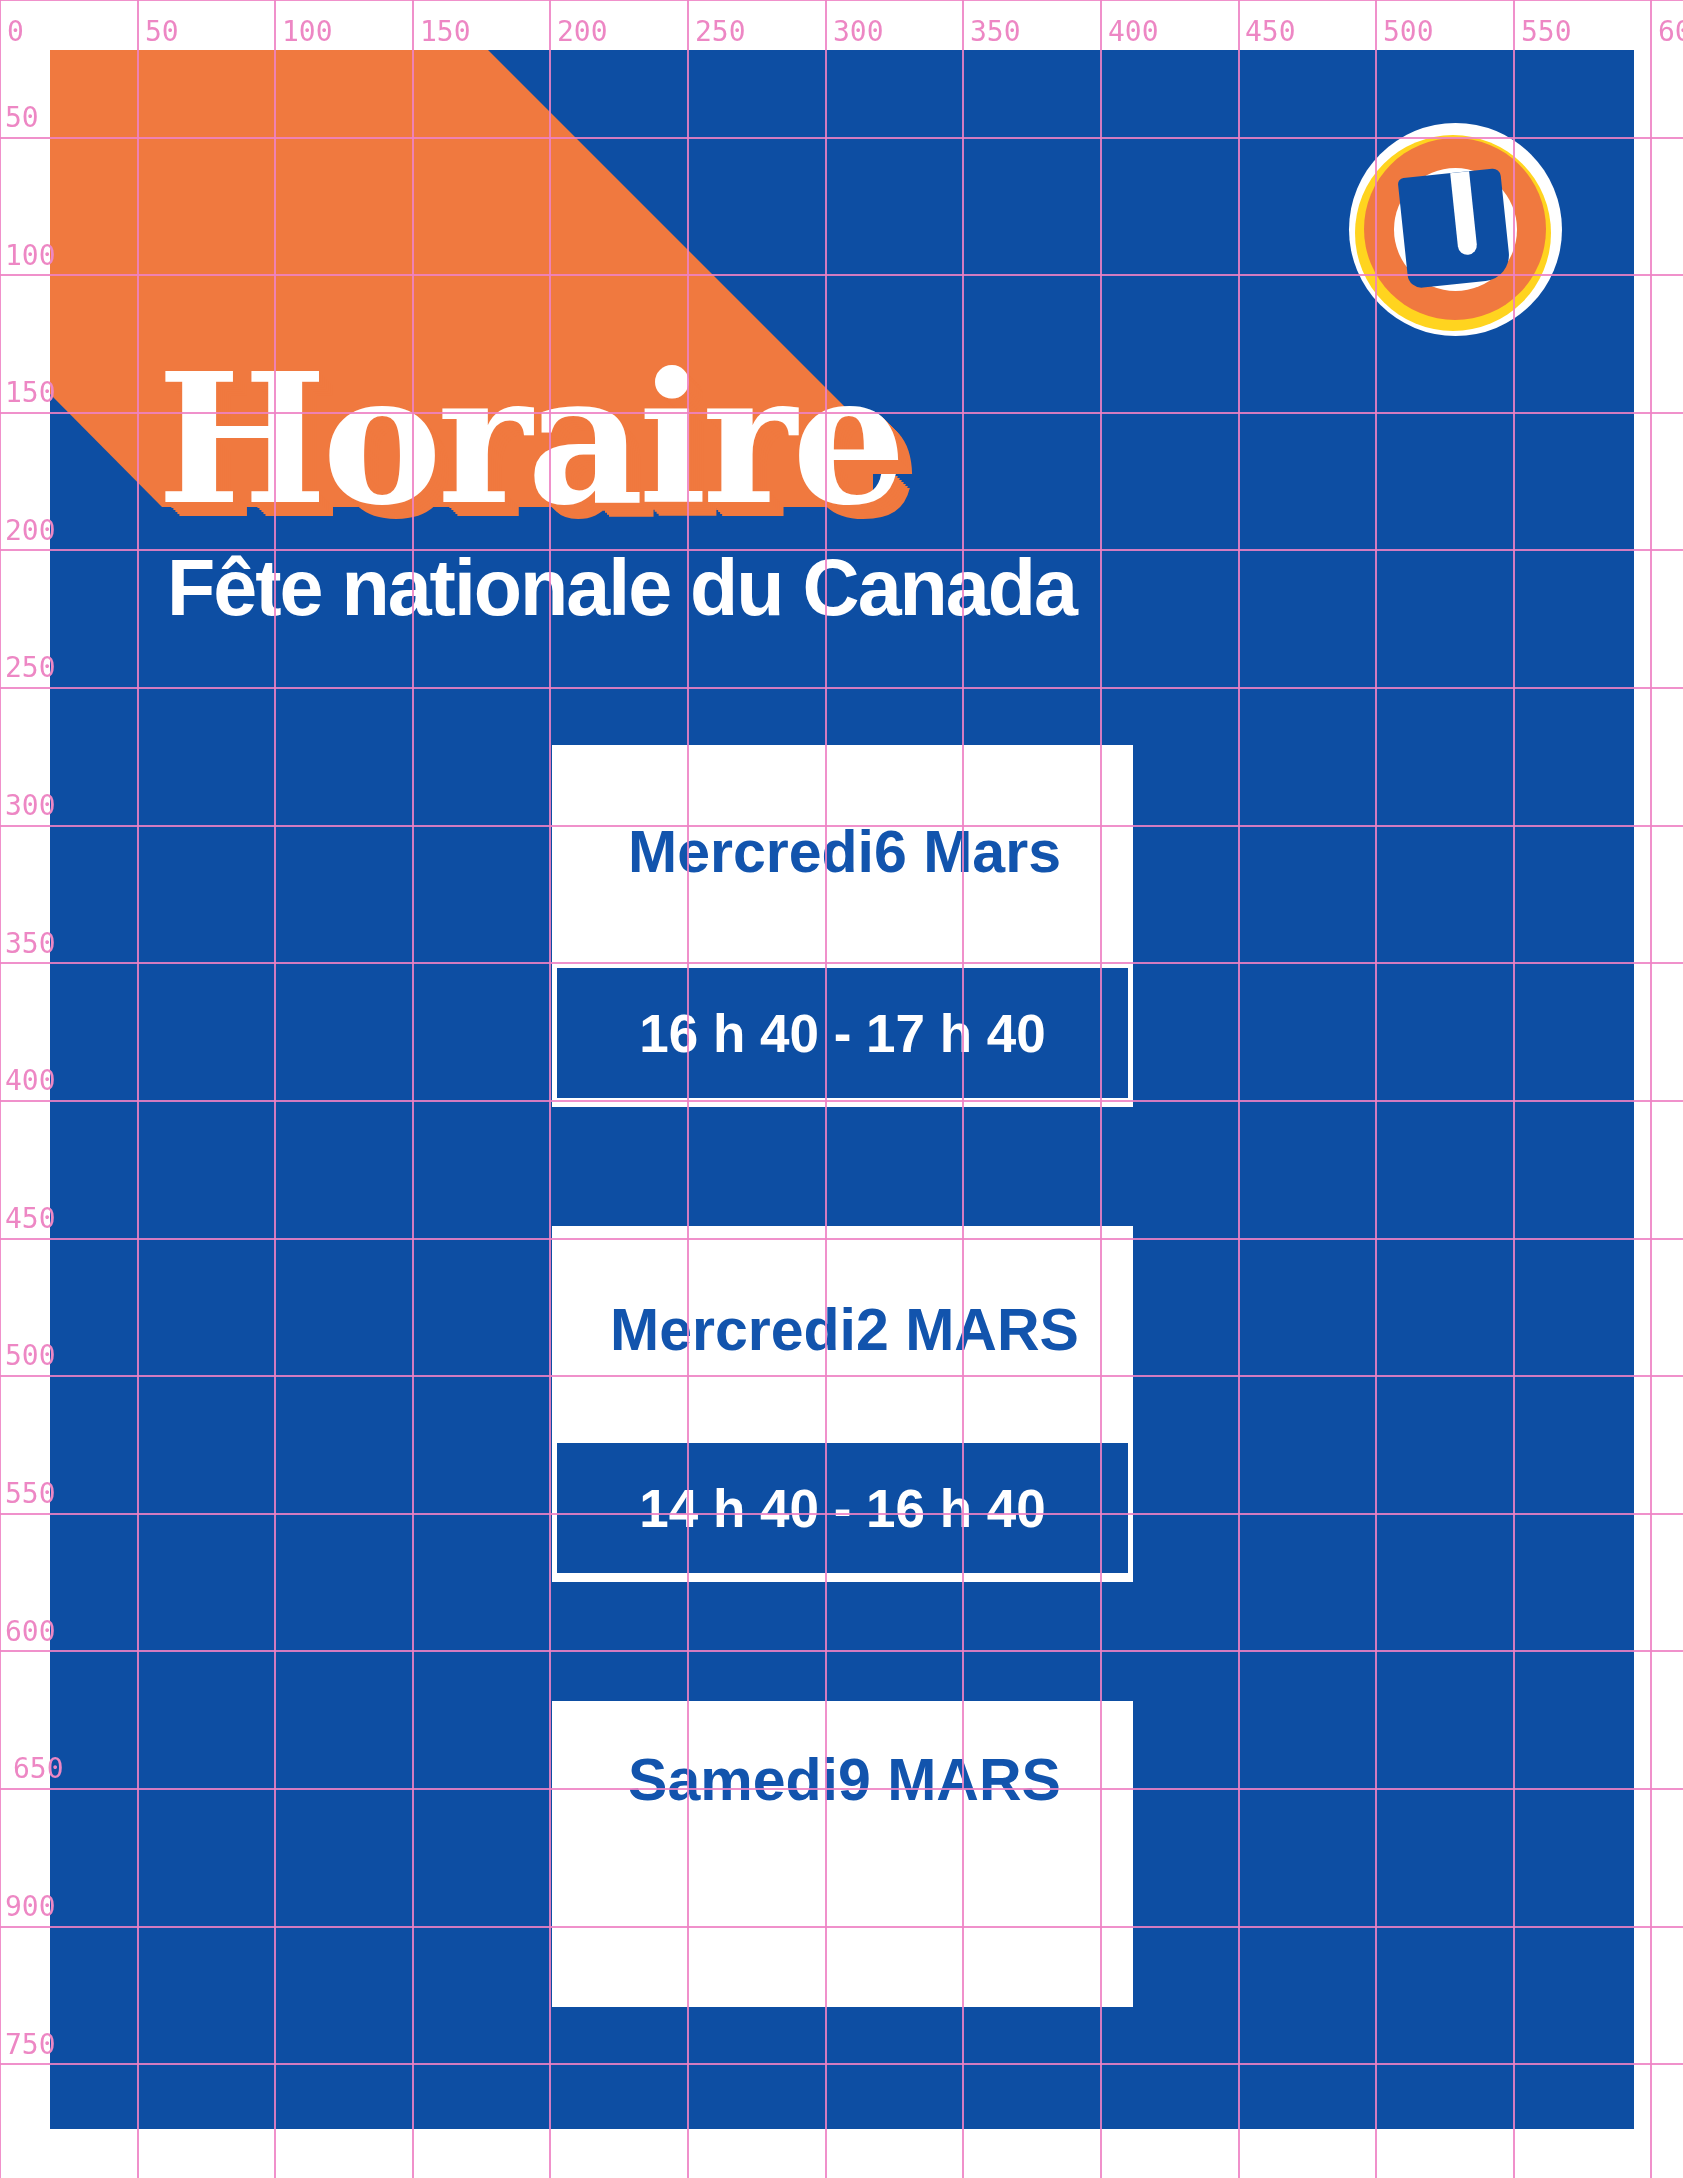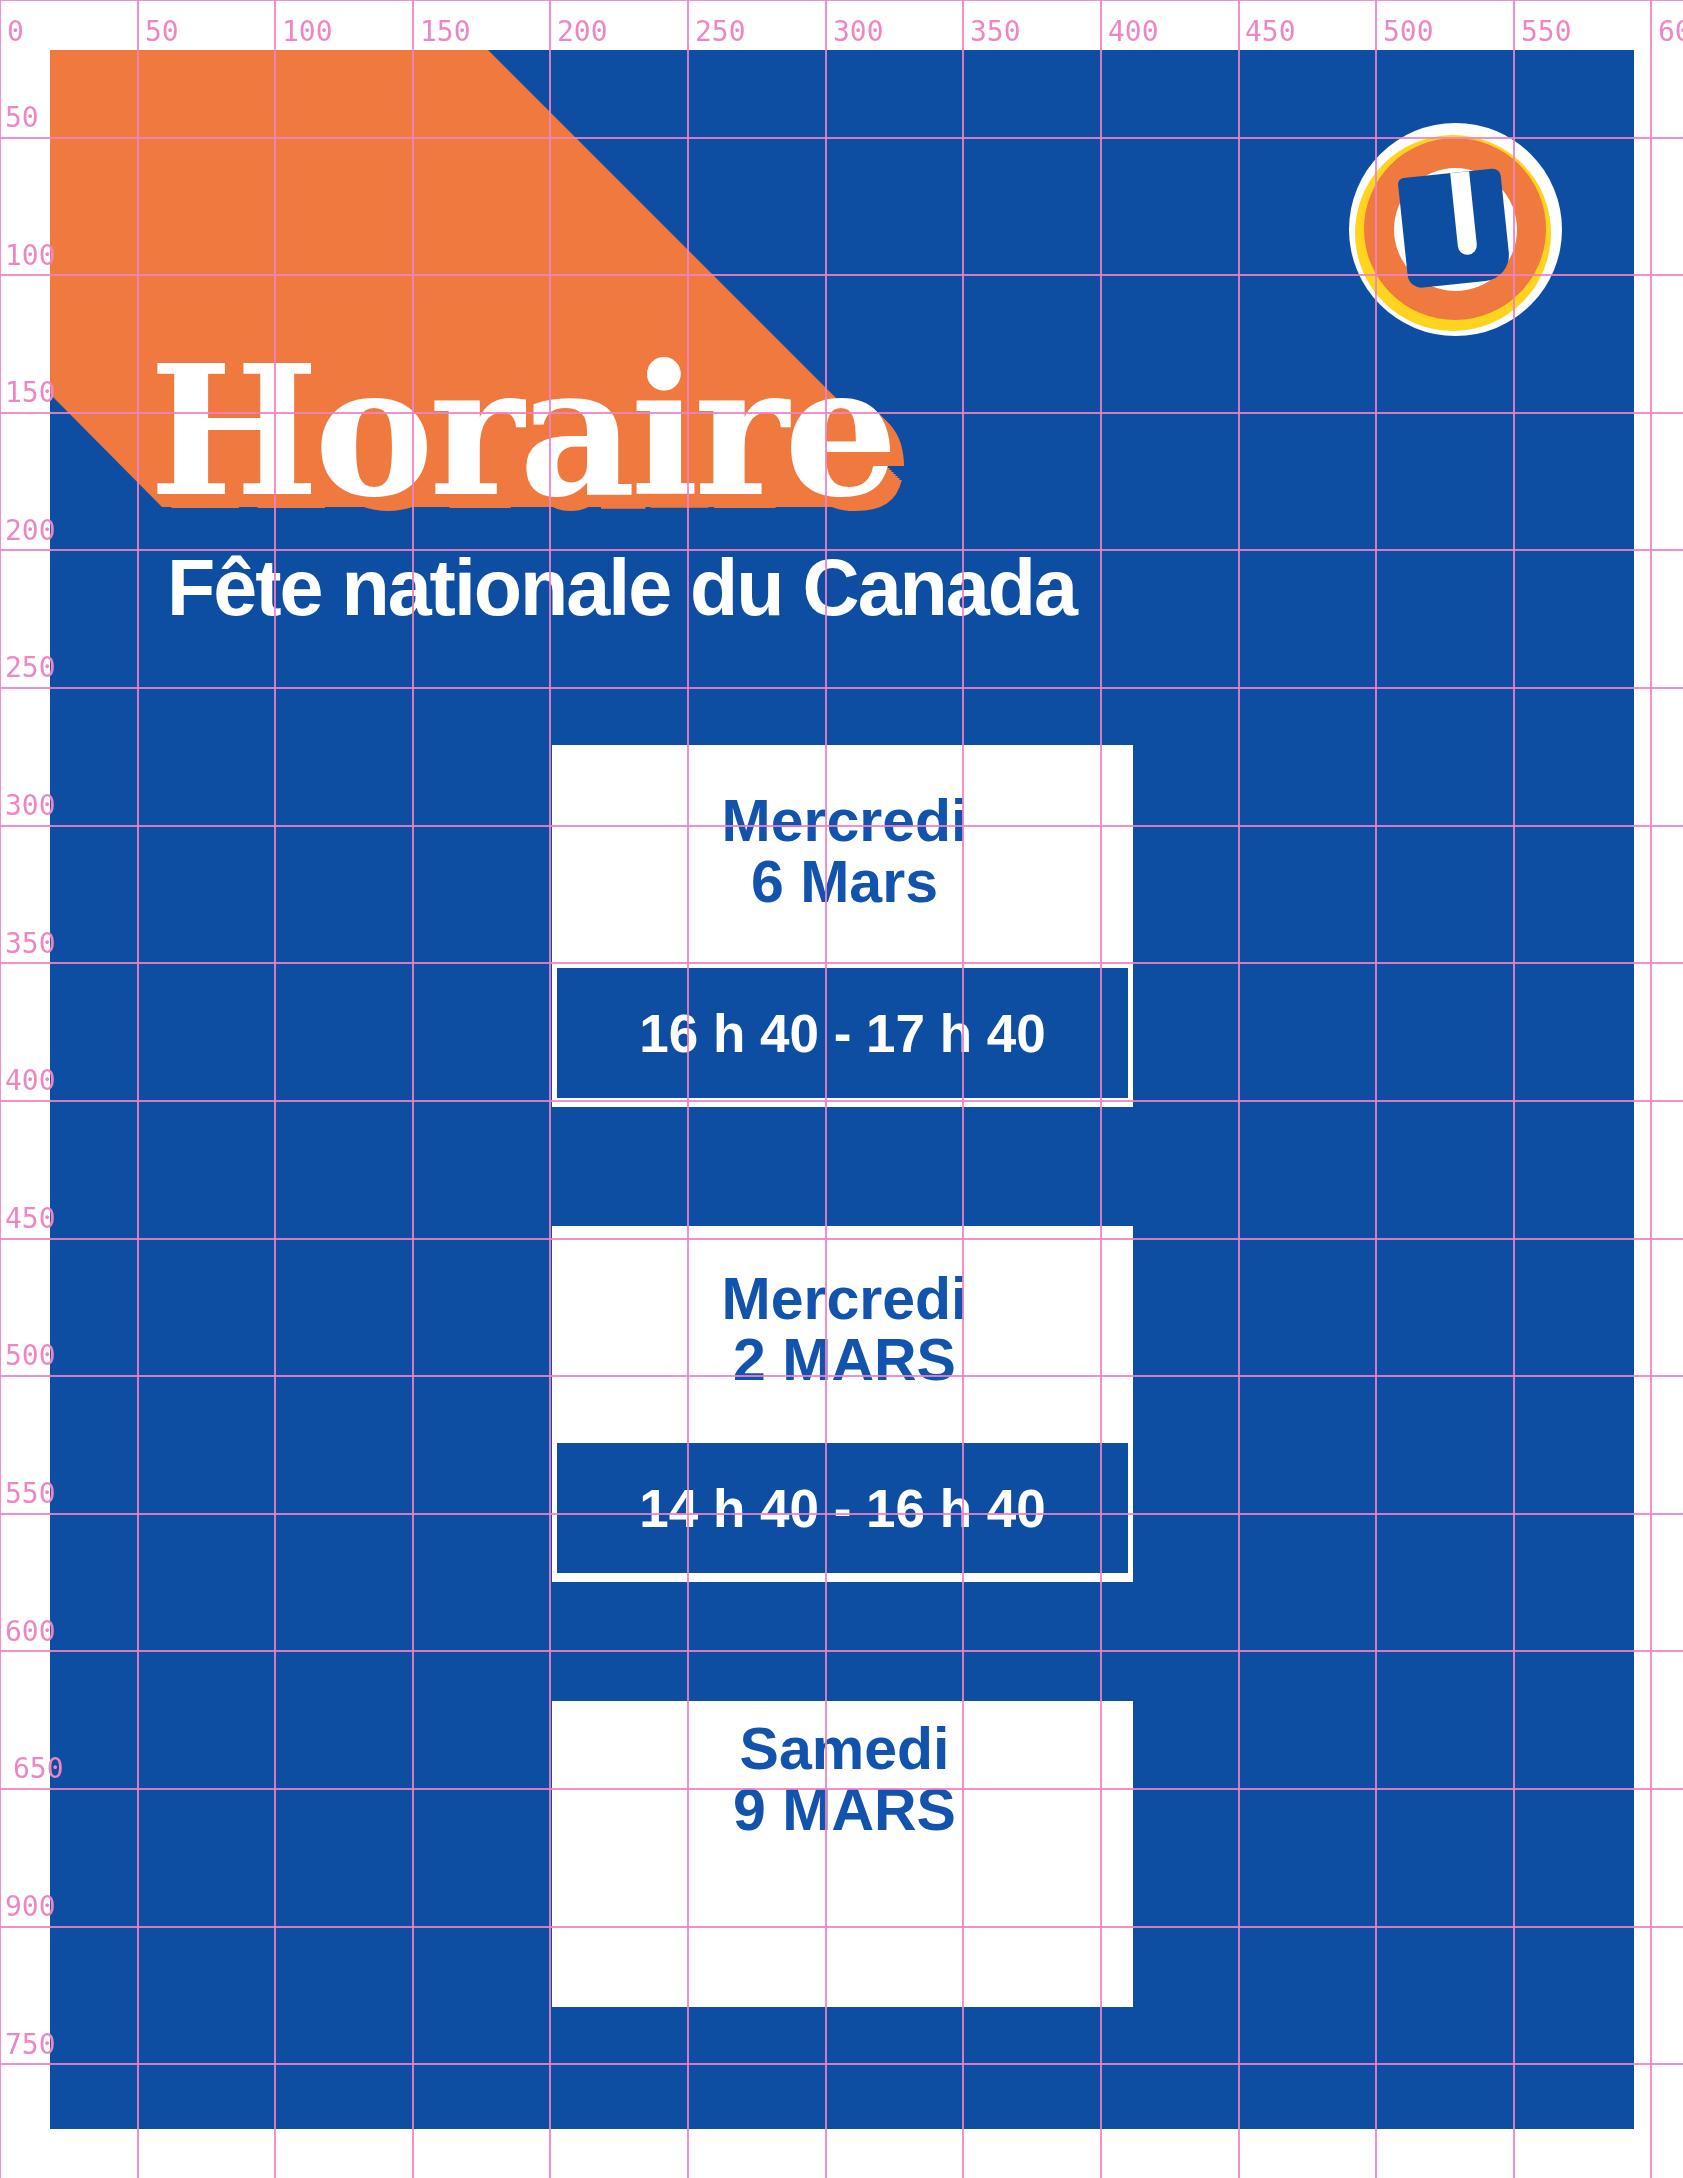--- a/index.html
+++ b/index.html
@@ -17,21 +17,21 @@
     position:absolute;left:50px;top:50px;width:1584px;height:2079px;
     background:var(--blue);
     overflow:hidden;
   }
   #band{
     position:absolute;inset:0;
     background:var(--orange);
     clip-path:polygon(0px 0px,438px 0px,823px 385px,823px 457px,112px 457px,0px 344px);
   }
   #title{
-    position:absolute;left:99px;top:291px;margin:0;
+    position:absolute;left:99px;top:291px;margin:8px;
     font-family:"DejaVu Serif", serif;
     font-weight:bold;
     font-size:180px;line-height:1;letter-spacing:-5px;
     color:#ffffff;
     text-shadow:
       2px 2px 0 var(--orange), 4px 4px 0 var(--orange), 6px 6px 0 var(--orange),
       8px 8px 0 var(--orange), 10px 10px 0 var(--orange), 12px 12px 0 var(--orange),
       14px 14px 0 var(--orange);
     white-space:nowrap;
   }
@@ -64,21 +64,21 @@
   
   .card{
     position:absolute;left:502px;width:581px;
     background:#ffffff;
   }
   #card-0{top:695px;height:362px;}
   #card-1{top:1176px;height:356px;}
   #card-2{top:1651px;height:306px;}
   .card-top{
     position:absolute;left:4px;right:0;top:0;height:calc(100% - 148px);
-    display:flex;flex-direction:column;align-items:center;justify-content:center;
+    display:flex;flex-direction:row;align-items:center;justify-content:center;
     text-align:center;
     color:var(--cardtext);
     font-weight:bold;font-size:59px;line-height:61px;
   }
   .time-bar{
     position:absolute;left:0;right:0;bottom:4px;height:140px;
     box-sizing:border-box;border:5px solid #ffffff;
     background:var(--blue);
     display:flex;align-items:center;justify-content:center;
     color:#ffffff;font-weight:bold;font-size:53px;

